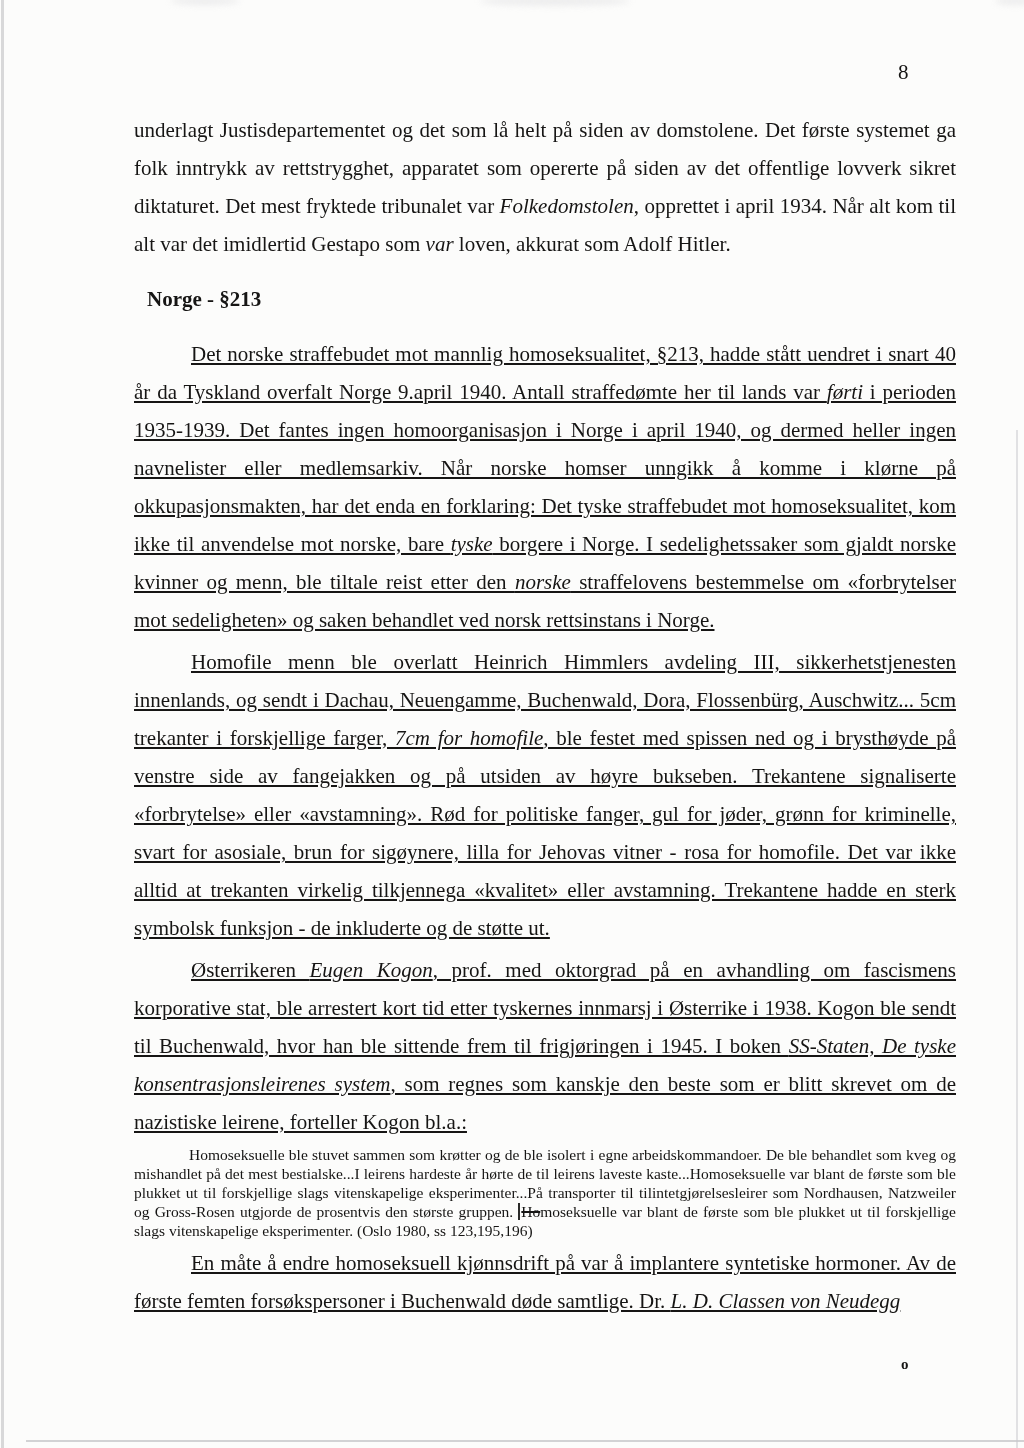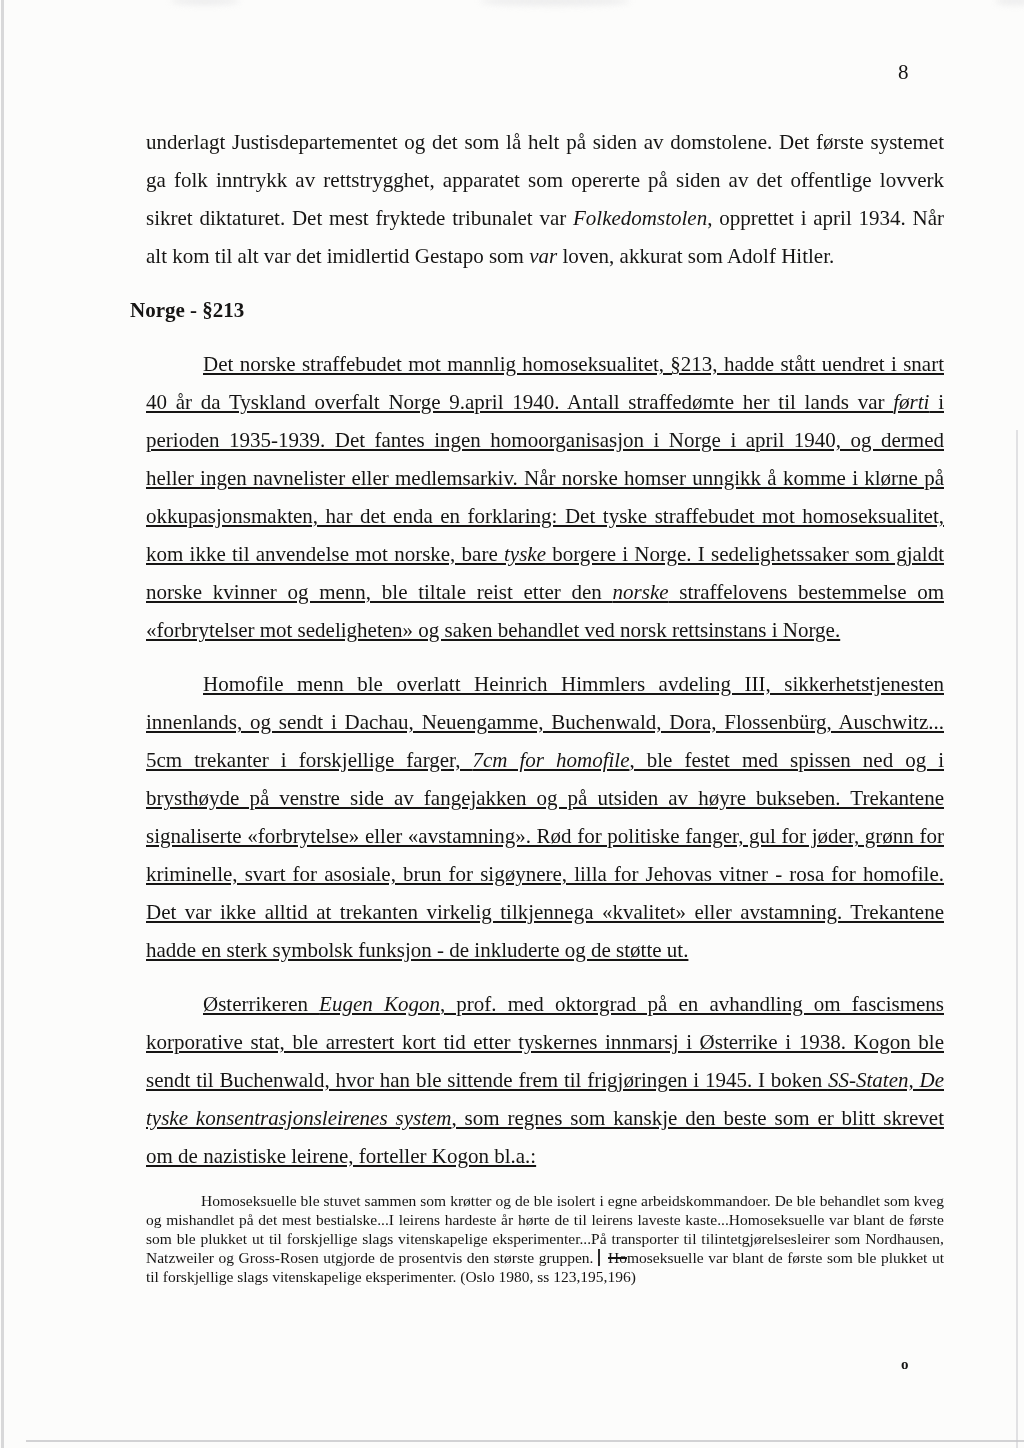--- a/index.html
+++ b/index.html
@@ -38,40 +38,40 @@
 
   .page-number {
     position:absolute; left:898px; top:57px;
     font-size:21px; line-height:30px;
   }
   .content {
     position:absolute; left:130px; top:107px; width:830px;
     font-size:21px; line-height:38px;
     text-align:justify;
   }
-  .content p { margin:16px; }
+  .content p { margin:4px; }
   .content p.indent { text-indent:57px;text-decoration:underline; }
   h2.doc-heading {
     font-size:21px; line-height:38px; font-weight:bold;
-    margin:0; text-align:left;
+    margin:17px; text-align:left;
   }
   .quote {
     margin:7px 0 0 -13px;
     font-size:15.5px; line-height:19px;
     text-indent:55px;
     text-align:justify;
   }
   .para-final { margin-top:20px; }
   .seg-normal { font-style:normal; }
   .seg-italic { font-style:italic; }
   .seg-struck {
     text-decoration:line-through;
     text-decoration-thickness:2px;
     border-left:2px solid #2b2a29;
-    padding-left:8px;
+    padding-left:1px;
   }
   .footer-mark {
     position:absolute; left:901px; top:1356px;
     font-size:15px; font-weight:bold; letter-spacing:0;
   }
 </style>
 </head>
 <body>
 
 <div class="page">
@@ -93,18 +93,19 @@
 
     <p class="indent"><span class="seg-normal">Det norske straffebudet mot mannlig homoseksualitet, §213, hadde stått uendret i snart 40 år da Tyskland overfalt Norge 9.april 1940. Antall straffedømte her til lands var </span><span class="seg-italic">førti</span><span class="seg-normal"> i perioden 1935-1939. Det fantes ingen homoorganisasjon i Norge i april 1940, og dermed heller ingen navnelister eller medlemsarkiv. Når norske homser unngikk å komme i klørne på okkupasjonsmakten, har det enda en forklaring: Det tyske straffebudet mot homoseksualitet, kom ikke til anvendelse mot norske, bare </span><span class="seg-italic">tyske</span><span class="seg-normal"> borgere i Norge. I sedelighetssaker som gjaldt norske kvinner og menn, ble tiltale reist etter den </span><span class="seg-italic">norske</span><span class="seg-normal"> straffelovens bestemmelse om «forbrytelser mot sedeligheten» og saken behandlet ved norsk rettsinstans i Norge.</span></p>
 
 
     <p class="indent"><span class="seg-normal">Homofile menn ble overlatt Heinrich Himmlers avdeling III, sikkerhetstjenesten innenlands, og sendt i Dachau, Neuengamme, Buchenwald, Dora, Flossenbürg, Auschwitz... 5cm trekanter i forskjellige farger, </span><span class="seg-italic">7cm for homofile</span><span class="seg-normal">, ble festet med spissen ned og i brysthøyde på venstre side av fangejakken og på utsiden av høyre bukseben. Trekantene signaliserte «forbrytelse» eller «avstamning». Rød for politiske fanger, gul for jøder, grønn for kriminelle, svart for asosiale, brun for sigøynere, lilla for Jehovas vitner - rosa for homofile. Det var ikke alltid at trekanten virkelig tilkjennega «kvalitet» eller avstamning. Trekantene hadde en sterk symbolsk funksjon - de inkluderte og de støtte ut.</span></p>
 
     <p class="indent"><span class="seg-normal">Østerrikeren </span><span class="seg-italic">Eugen Kogon</span><span class="seg-normal">, prof. med oktorgrad på en avhandling om fascismens korporative stat, ble arrestert kort tid etter tyskernes innmarsj i Østerrike i 1938. Kogon ble sendt til Buchenwald, hvor han ble sittende frem til frigjøringen i 1945. I boken </span><span class="seg-italic">SS-Staten, De tyske konsentrasjonsleirenes system</span><span class="seg-normal">, som regnes som kanskje den beste som er blitt skrevet om de nazistiske leirene, forteller Kogon bl.a.:</span></p>
 
     <p class="quote"><span class="seg-normal">Homoseksuelle ble stuvet sammen som krøtter og de ble isolert i egne arbeidskommandoer. De ble behandlet som kveg og mishandlet på det mest bestialske...I leirens hardeste år hørte de til leirens laveste kaste...Homoseksuelle var blant de første som ble plukket ut til forskjellige slags vitenskapelige eksperimenter...På transporter til tilintetgjørelsesleirer som Nordhausen, Natzweiler og Gross-Rosen utgjorde de prosentvis den største gruppen. </span><span class="seg-struck">Ho</span><span class="seg-normal">moseksuelle var blant de første som ble plukket ut til forskjellige slags vitenskapelige eksperimenter. (Oslo 1980, ss 123,195,196)</span></p>
 
+    <p class="indent para-final"><span class="seg-normal">En måte å endre homoseksuell kjønnsdrift på var å implantere syntetiske hormoner. Av de første femten forsøkspersoner i Buchenwald døde samtlige. Dr. </span><span class="seg-italic">L. D. Classen von Neudegg</span></p>
 
   </div>
 
   <div class="footer-mark">o</div>
 
 </div>
 
 </body></html>

